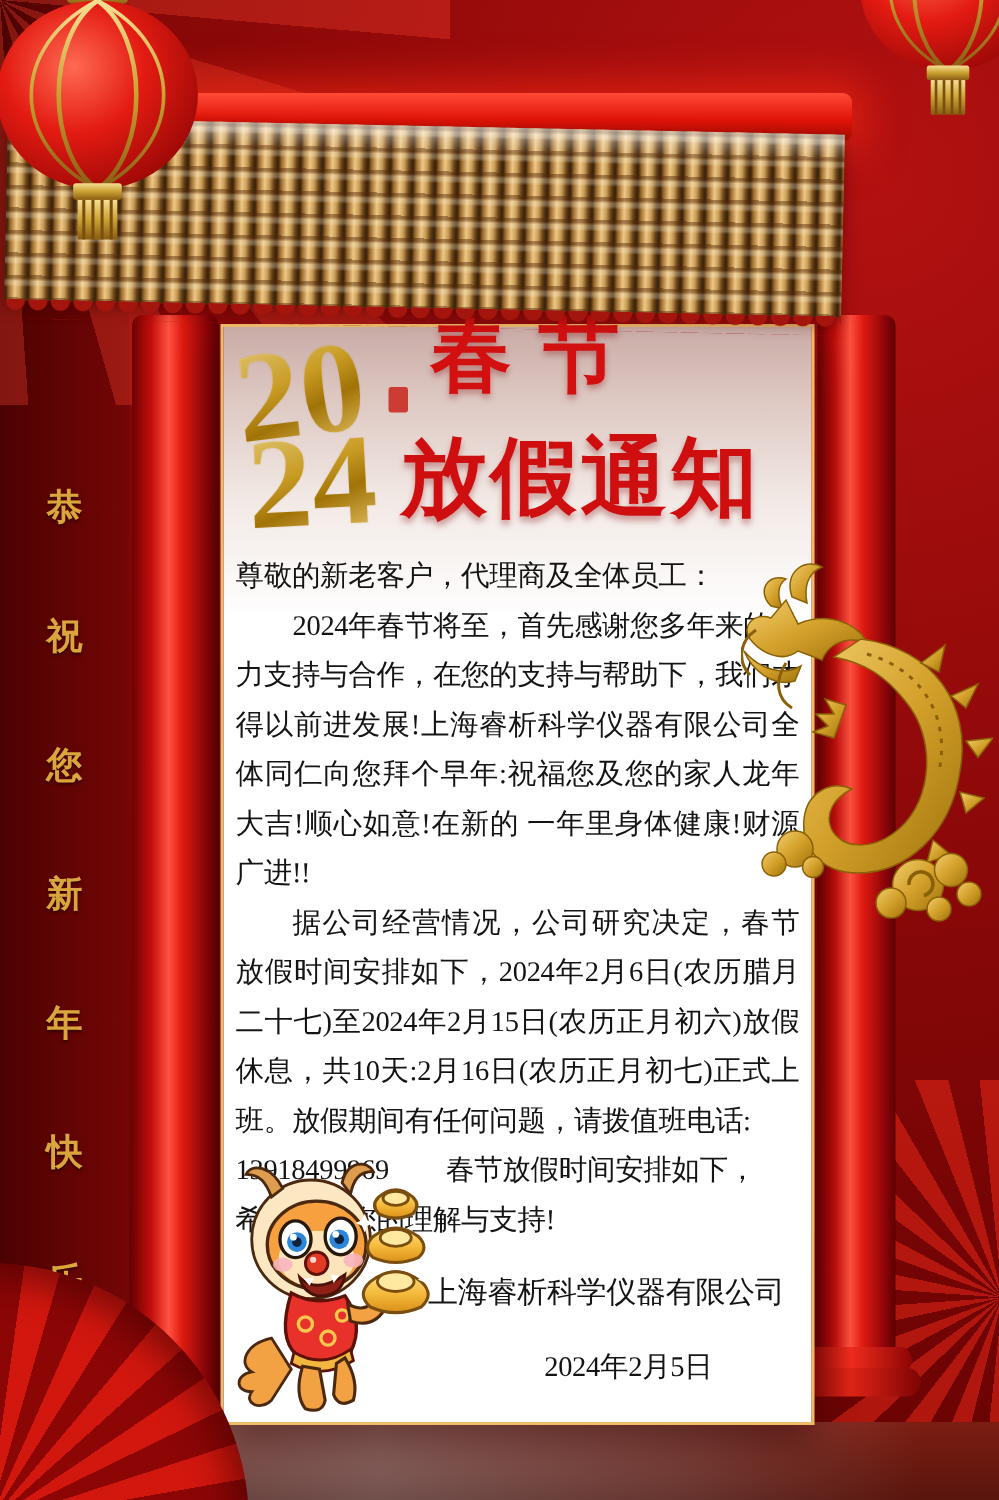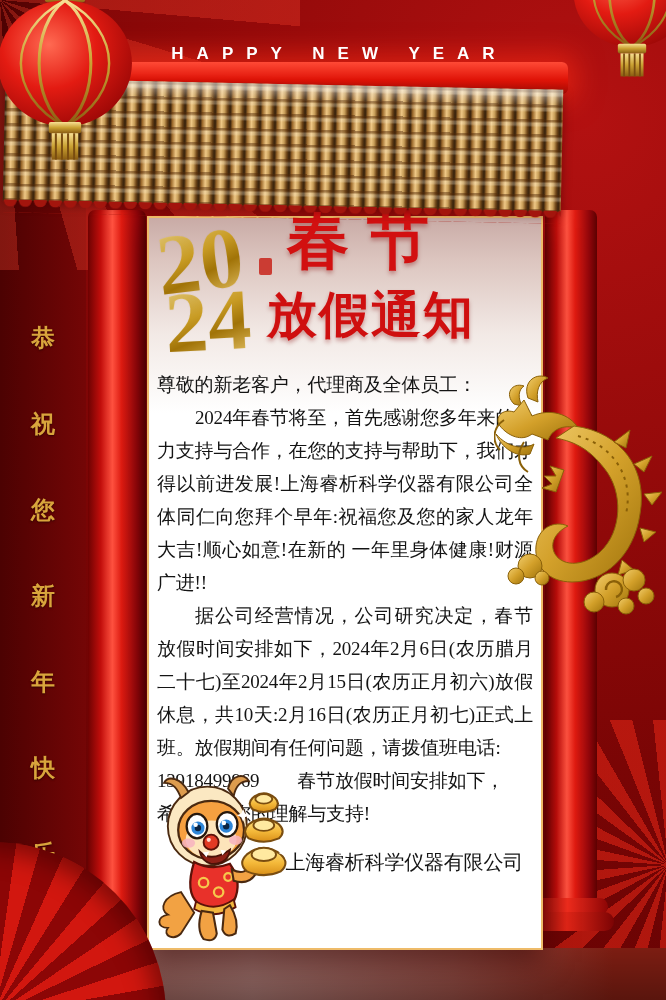--- a/index.html
+++ b/index.html
@@ -65,23 +65,23 @@
     box-shadow:0 12px 26px rgba(40,0,0,.5);}
   .title-area{position:relative;height:146px;}
   .year-part{position:absolute;font-weight:900;font-size:86px;line-height:1;
     background:linear-gradient(160deg,#f8e08e 12%,#ddb02f 42%,#a87a09 62%,#f1ce6d 88%);
     -webkit-background-clip:text;background-clip:text;color:transparent;
     text-shadow:0 0 1px rgba(140,95,5,.25);}
   .year-top{left:8px;top:0px;transform:rotate(-7deg);}
   .year-bottom{left:16px;top:60px;transform:rotate(-3deg);}
   .red-seal{position:absolute;left:110px;top:40px;width:13px;height:17px;border-radius:2px;
     background:#c8231a;opacity:.85;}
-  .title-cn1{position:absolute;left:138px;top:-8px;font-size:62px;font-weight:800;line-height:1;
+  .title-cn1{position:absolute;left:138px;top:-8px;font-size:54px;font-weight:800;line-height:1;
     letter-spacing:18px;color:#d21010;text-shadow:0 3px 4px rgba(130,0,0,.35);}
-  .title-cn2{position:absolute;left:118px;top:72px;font-size:50px;font-weight:800;line-height:1;
+  .title-cn2{position:absolute;left:118px;top:72px;font-size:58px;font-weight:800;line-height:1;
     letter-spacing:2px;color:#cf0f0f;text-shadow:0 3px 4px rgba(130,0,0,.35);}
   
   .letter{position:relative;padding:4px 8px 0 8px;color:#141414;font-size:19px;line-height:33px;
     letter-spacing:-0.2px;text-align:justify;}
   .letter p{margin:0;}
   .indent{text-indent:2em;}
   .phone-line .gap{display:inline-block;width:2em;}
   .sig-company{text-align:right;margin-top:16px !important;padding-right:10px;font-size:20px;}
   .sig-date{text-align:right;margin-top:16px !important;padding-right:58px;font-size:19px;}
   .mascot{position:absolute;left:0px;bottom:-4px;width:160px;height:182px;z-index:3;}
@@ -101,21 +101,20 @@
   <div class="side-greeting">
     <span>恭</span>
     <span>祝</span>
     <span>您</span>
     <span>新</span>
     <span>年</span>
     <span>快</span>
     <span>乐</span>
   </div>
 
-  <div class="hny">HAPPY NEW YEAR</div>
 
   <div class="roof-beam"></div>
 
   <div class="pillar pillar-left"></div>
   <div class="pillar pillar-right"></div>
   <div class="pillar-base1"></div>
   <div class="pillar-base2"></div>
 
   <div class="paper">
     <div class="title-area">
@@ -126,20 +125,21 @@
       <span class="title-cn2">放假通知</span>
     </div>
 
     <div class="letter">
       <p>尊敬的新老客户，代理商及全体员工：</p>
       <p class="indent">2024年春节将至，首先感谢您多年来的鼎力支持与合作，在您的支持与帮助下，我们才得以前进发展!上海睿析科学仪器有限公司全体同仁向您拜个早年:祝福您及您的家人龙年大吉!顺心如意!在新的 一年里身体健康!财源广进!!</p>
       <p class="indent">据公司经营情况，公司研究决定，春节放假时间安排如下，2024年2月6日(农历腊月二十七)至2024年2月15日(农历正月初六)放假休息，共10天:2月16日(农历正月初七)正式上班。放假期间有任何问题，请拨值班电话:</p>
       <p class="phone-line"><span>13918499969</span><span class="gap"></span><span>春节放假时间安排如下，</span></p>
       <p>希望得到您的理解与支持!</p>
       <p class="sig-company">上海睿析科学仪器有限公司</p>
+      <p class="sig-date">2024年2月5日</p>
     </div>
 
     <svg class="mascot" viewBox="0 0 170 190">
       <defs>
         <linearGradient id="ing" x1="0" y1="0" x2="0" y2="1">
           <stop offset="0" stop-color="#ffe284"></stop>
             <stop offset=".55" stop-color="#f4b93a"></stop>
             <stop offset="1" stop-color="#d98f18"></stop>
         </linearGradient>
       </defs>

